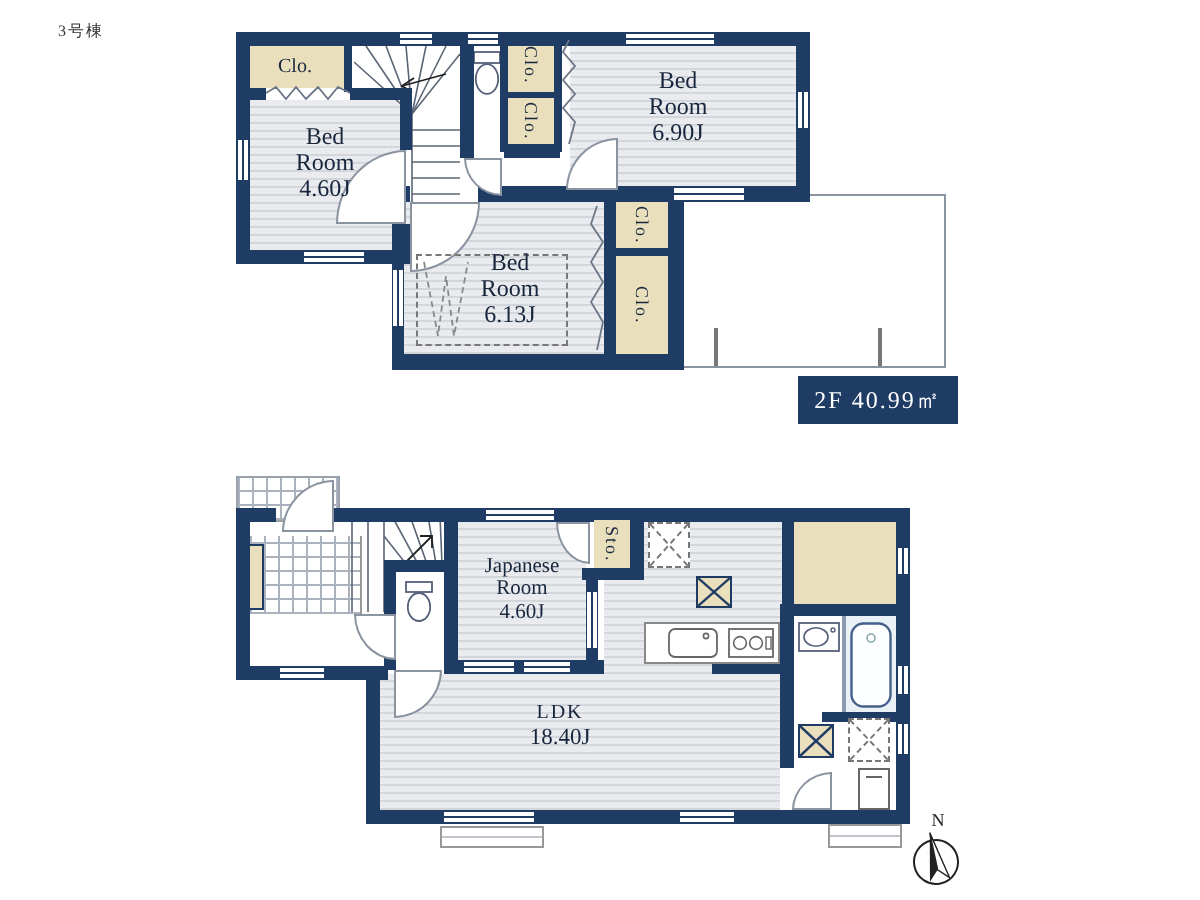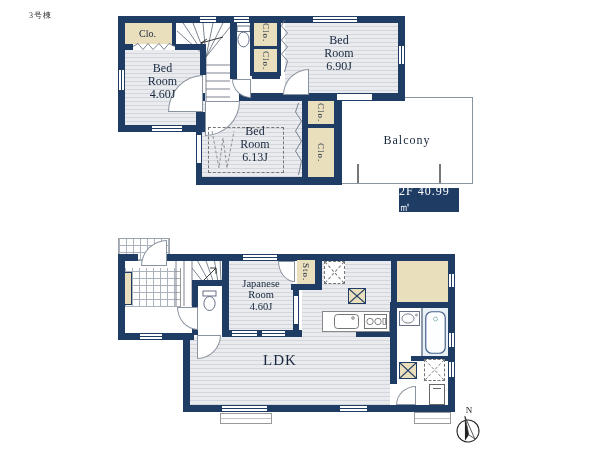--- a/index.html
+++ b/index.html
@@ -155,25 +155,22 @@
   <div class="rl" style="left:299px;top:34px;width:80px;font-size:12px;">
     <span>Bed</span>
     <span>Room</span>
     <span>6.90J</span>
   </div>
   <div class="rl" style="left:224px;top:125px;width:62px;font-size:12px;">
     <span>Bed</span>
     <span>Room</span>
     <span>6.13J</span>
   </div>
-  <div class="rl" style="left:341px;top:134px;width:132px;font-size:12px;letter-spacing:1px;">
-    <span>Balcony</span>
-  </div>
-
-  <div class="area-label" style="left:399px;top:188px;width:60px;height:24px;">
+
+  <div class="area-label" style="left:399px;top:188px;width:80px;height:24px;">
     <span>2F 40.99㎡</span>
   </div>
 
   <div class="floor" style="left:229px;top:261px;width:64px;height:69px;"></div>
   <div class="floor" style="left:302px;top:261px;width:89px;height:44px;"></div>
   <div class="floor" style="left:302px;top:305px;width:88px;height:100px;"></div>
   <div class="floor" style="left:190px;top:337px;width:112px;height:68px;"></div>
 
   <div class="grid" style="left:118px;top:238px;width:52px;height:23px;"></div>
   <div class="grid" style="left:125px;top:268px;width:55px;height:39px;border:none;"></div>
@@ -308,21 +305,22 @@
 
   <div class="rl" style="left:230px;top:278px;width:62px;font-size:10.5px;">
     <span>Japanese</span>
     <span>Room</span>
     <span>4.60J</span>
   </div>
   <div class="closet" style="left:297px;top:260px;width:18px;height:24px;">
     <span class="vlab">Sto.</span>
   </div>
   <div class="rl" style="left:235px;top:352px;width:90px;">
-    <span style="font-size:15px;letter-spacing:1px;">LDK</span>
+    <span style="font-size:10px;letter-spacing:1px;">LDK</span>
+    <span style="font-size:11.5px;">18.40J</span>
   </div>
 
   <div class="outbox" style="left:220px;top:413px;width:52px;height:11px;"></div>
   <div class="outbox" style="left:414px;top:412px;width:37px;height:12px;"></div>
 
 
   <svg class="abs" style="left:452px;top:404px;" width="32" height="44" viewBox="0 0 32 44">
     <text x="17" y="9" font-size="9" font-family="Liberation Serif, serif" fill="#222" text-anchor="middle">N</text>
     <g transform="rotate(-12 16 27)">
       <circle cx="16" cy="27" r="11" fill="none" stroke="#222" stroke-width="1"></circle>

